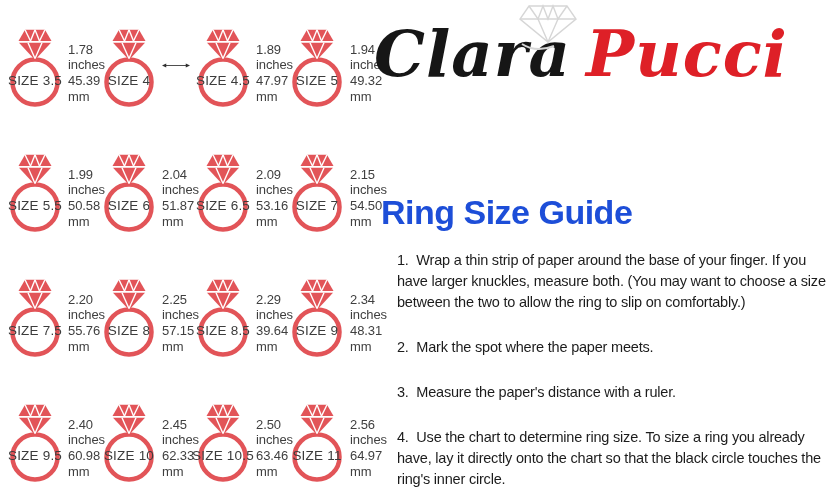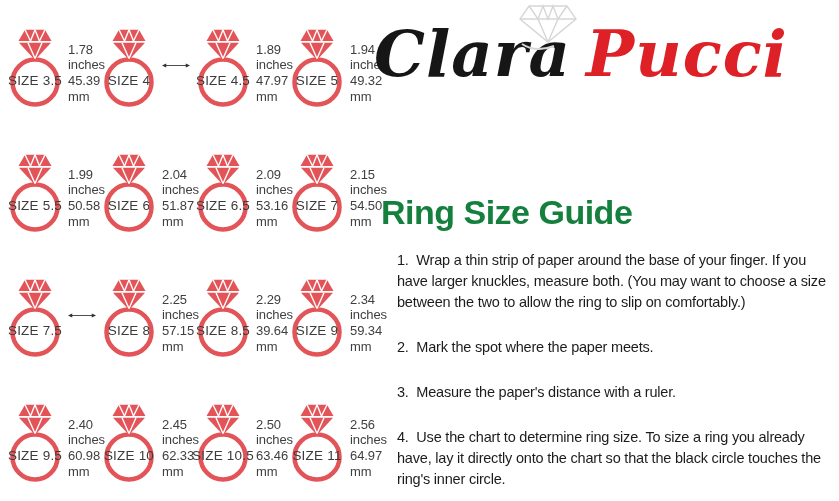--- a/index.html
+++ b/index.html
@@ -44,21 +44,21 @@
     font-style: italic; font-weight: bold;
     font-size: 64px; line-height: 1; letter-spacing: 1px;
     white-space: nowrap;
   }
   .logo-clara { left: -6px; color: #161616; }
   .logo-pucci { left: 206px; color: var(--brand-red, #de2027); }
   .logo-diamond { position: absolute; left: 138px; top: 4px; }
 
   .guide-title {
     position: absolute; left: 1px; top: 193px;
-    font-size: 34px; font-weight: bold; letter-spacing: -0.5px; color: #15803d;
+    font-size: 34px; font-weight: bold; letter-spacing: -0.5px; color: #1d4ed8;
   }
   .instructions {
     position: absolute; left: 1px; top: 250px; width: 458px;
     font-size: 14.5px; line-height: 1.45; letter-spacing: -0.2px; color: #1c1c1c;
   }
   .instructions p { margin: 0 0 24px 16px; white-space: pre-wrap; }
 </style>
 </head>
 <body>
 
@@ -300,20 +300,24 @@
           <path d="M40,13.8 L33,29.5"></path>
         </g>
       </svg>
       <span class="size-label">SIZE 7.5</span>
     </div>
     <svg class="arrow-svg" viewBox="0 0 66 13" xmlns="http://www.w3.org/2000/svg">
       <line x1="8" y1="6.5" x2="58" y2="6.5" stroke="#2f2f2f" stroke-width="2"></line>
       <polygon points="0,6.5 10,1.8 10,11.2" fill="#2f2f2f"></polygon>
       <polygon points="66,6.5 56,1.8 56,11.2" fill="#2f2f2f"></polygon>
     </svg>
+    <div class="meas">
+      <span class="inches">2.20 inches</span>
+      <span class="mm">55.76 mm</span>
+    </div>
   </div>
 
   <div class="cell">
     <div class="ring-figure">
       <svg class="ring-svg" viewBox="0 0 66 78" xmlns="http://www.w3.org/2000/svg">
         <circle cx="33" cy="53" r="22.5" fill="none" stroke="currentColor" stroke-width="4.5"></circle>
         <polygon points="16.5,12 49.5,12 43,0.8 23,0.8" fill="currentColor"></polygon>
         <polygon points="17,13.8 49,13.8 33,31" fill="currentColor"></polygon>
         <g stroke="#ffffff" stroke-width="1.4" fill="none">
           <path d="M23,0.8 L28.5,12"></path>
@@ -382,21 +386,21 @@
       </svg>
       <span class="size-label">SIZE 9</span>
     </div>
     <svg class="arrow-svg" viewBox="0 0 66 13" xmlns="http://www.w3.org/2000/svg">
       <line x1="8" y1="6.5" x2="58" y2="6.5" stroke="#2f2f2f" stroke-width="2"></line>
       <polygon points="0,6.5 10,1.8 10,11.2" fill="#2f2f2f"></polygon>
       <polygon points="66,6.5 56,1.8 56,11.2" fill="#2f2f2f"></polygon>
     </svg>
     <div class="meas">
       <span class="inches">2.34 inches</span>
-      <span class="mm">59.34 mm</span>
+      <span class="mm">48.31 mm</span>
     </div>
   </div>
 
   <div class="cell">
     <div class="ring-figure">
       <svg class="ring-svg" viewBox="0 0 66 78" xmlns="http://www.w3.org/2000/svg">
         <circle cx="33" cy="53" r="22.5" fill="none" stroke="currentColor" stroke-width="4.5"></circle>
         <polygon points="16.5,12 49.5,12 43,0.8 23,0.8" fill="currentColor"></polygon>
         <polygon points="17,13.8 49,13.8 33,31" fill="currentColor"></polygon>
         <g stroke="#ffffff" stroke-width="1.4" fill="none">

